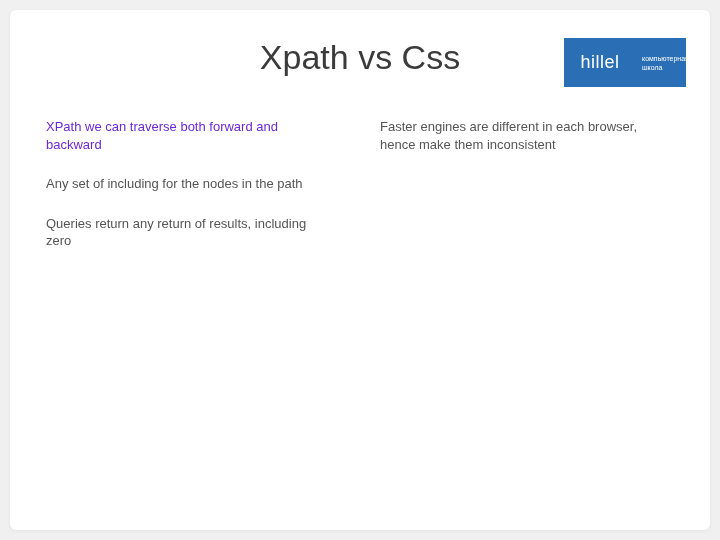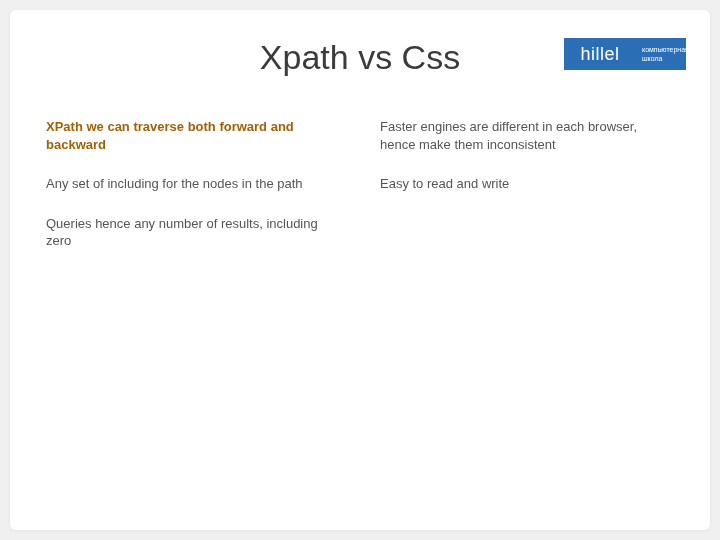--- a/index.html
+++ b/index.html
@@ -28,21 +28,21 @@
     font-size: 34px;
     font-weight: 400;
     color: #3b3b3b;
     font-family: "Segoe UI Light", "Segoe UI", Arial, sans-serif;
   }
   .logo {
     position: absolute;
     top: 28px;
     right: 24px;
     width: 122px;
-    height: 32px;
+    height: 49px;
     background: #2a6fb5;
     display: flex;
     align-items: center;
     padding: 0;
     box-sizing: border-box;
   }
   .logo-main {
     flex: 0 0 72px;
     text-align: center;
     color: #ffffff;
@@ -76,22 +76,22 @@
     flex: 1;
     font-size: 13px;
     color: #555555;
     line-height: 1.35;
   }
   .item {
     margin-bottom: 22px;
     max-width: 280px;
   }
   .bold {
-    font-weight: 700;
-    color: #a16207;
+    font-weight: 400;
+    color: #6d28d9;
   }
 </style>
 </head>
 <body>
 
 <div class="page">
 
   <div class="title">Xpath vs Css</div>
 
   <div class="logo">
@@ -100,21 +100,20 @@
     <div class="logo-sub">
       <div>компьютерная</div>
       <div>школа</div>
     </div>
   </div>
 
   <div class="content">
     <div class="col">
       <div class="item bold">XPath we can traverse both forward and backward</div>
       <div class="item">Any set of including for the nodes in the path</div>
-      <div class="item">Queries hence any number of results, including zero</div>
+      <div class="item">Queries return any return of results, including zero</div>
     </div>
     <div class="col">
       <div class="item">Faster engines are different in each browser, hence make them inconsistent</div>
-      <div class="item">Easy to read and write</div>
     </div>
   </div>
 
 </div>
 
 </body></html>

